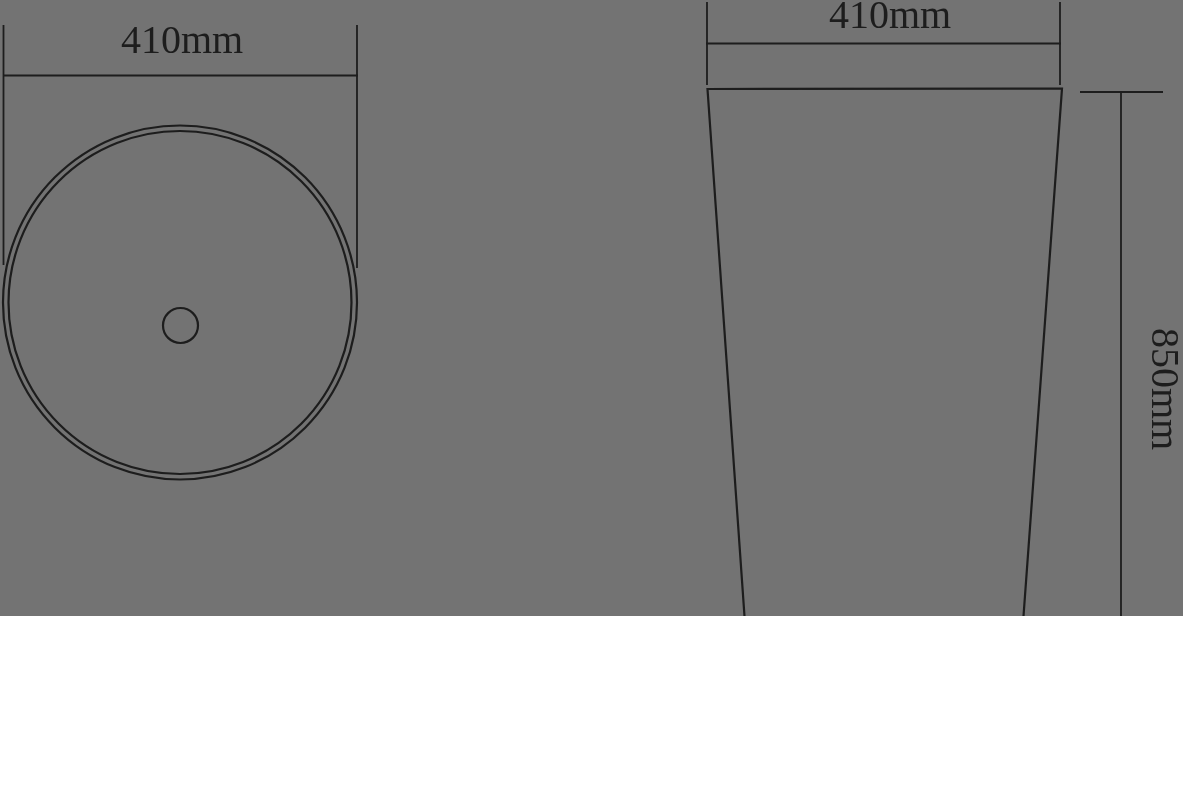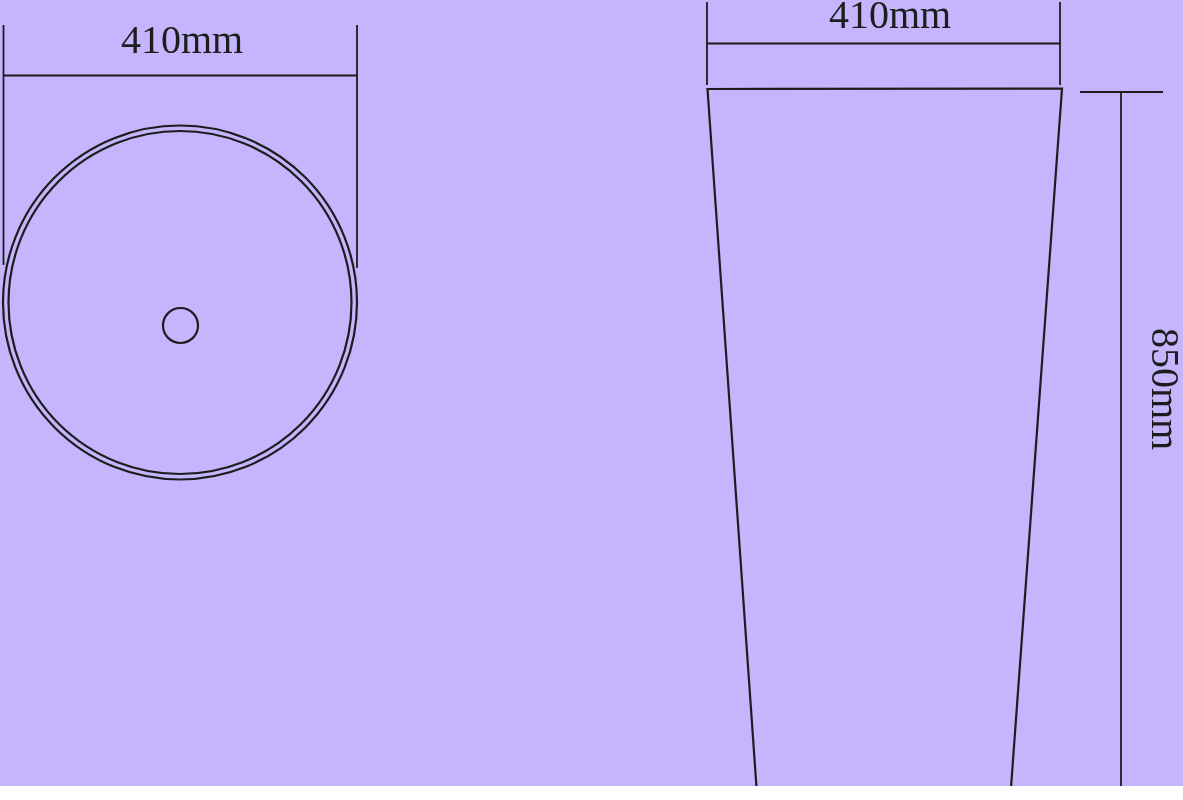--- a/index.html
+++ b/index.html
@@ -3,22 +3,22 @@
 <meta charset="utf-8">
 <style>
   html, body {
     margin: 0;
     padding: 0;
     background: #ffffff;
   }
   .canvas {
     position: relative;
     width: 1183px;
-    height: 786px;
-    background: #c4b5fd;
+    height: 616px;
+    background: #737373;
     overflow: hidden;
     font-family: "Liberation Serif", "DejaVu Serif", serif;
   }
   svg.drawing {
     position: absolute;
     left: 0;
     top: 0;
     display: block;
   }
   svg.drawing text {

